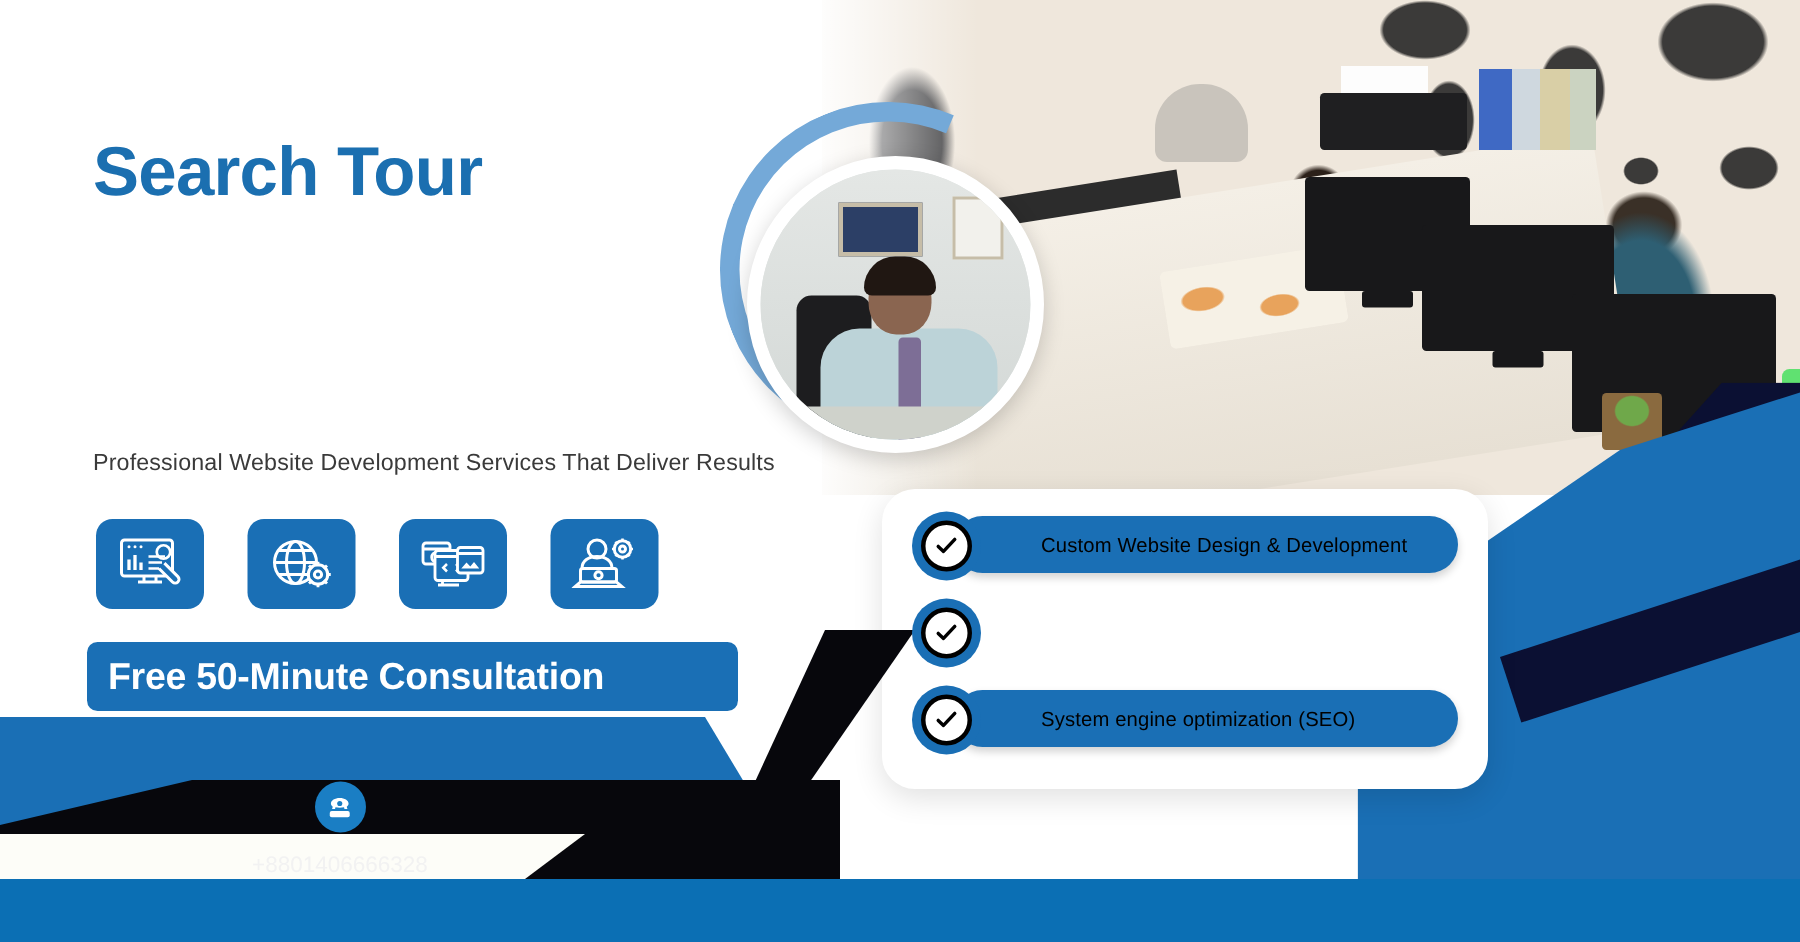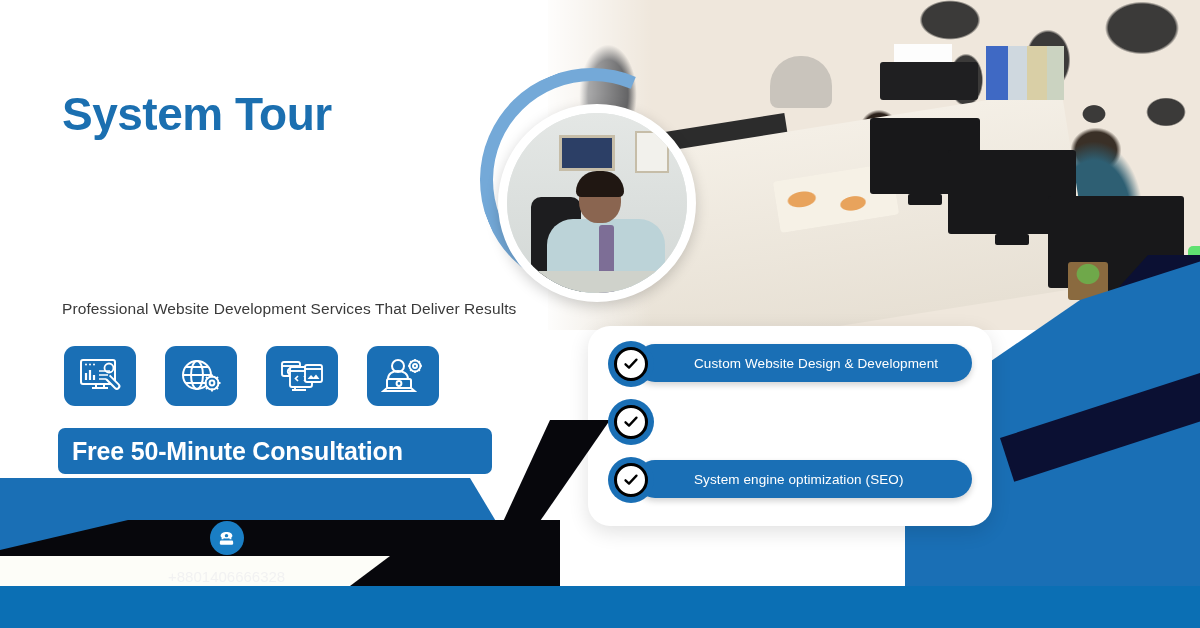--- a/index.html
+++ b/index.html
@@ -112,21 +112,21 @@
   .card{
     position:absolute; left:588px; top:326px; width:404px; height:200px;
     background:#ffffff; border-radius:22px; box-shadow:0 6px 20px rgba(0,0,0,.12);
   }
   .feature{ position:absolute; left:20px; width:364px; height:40px; }
   .f1{ top:18px; } .f2{ top:76px; } .f3{ top:134px; }
   .pill{
     position:absolute; left:28px; top:0; width:336px; height:38px;
     background:#1a6fb5; border-radius:19px;
     display:flex; align-items:center; padding-left:58px;
-    color:#ffffff; font-size:13.5px; letter-spacing:.1px;
+    color:#000000; font-size:13.5px; letter-spacing:.1px;
     box-shadow:0 3px 6px rgba(0,0,0,.18);
   }
   .check{
     position:absolute; left:0; top:-3px; width:46px; height:46px; border-radius:50%;
     background:#1a6fb5; display:flex; align-items:center; justify-content:center; z-index:2;
   }
   .check-in{
     width:34px; height:34px; border-radius:50%; border:3px solid #000;
     display:flex; align-items:center; justify-content:center;
     background:#fff;
@@ -275,21 +275,21 @@
               <path d="M3.5 9.3 L7 12.6 L14.5 4.6" stroke="#000" stroke-width="2.3" fill="none" stroke-linecap="round" stroke-linejoin="round"></path>
             </svg>
         </span>
       </div>
     </div>
 
   </div>
 
 
   <div class="headline">
-    <div>System Tour</div>
+    <div>Search Tour</div>
   </div>
 
   <div class="subhead">Professional Website Development Services That Deliver Results</div>
 
   <div class="tiles">
 
     <div class="tile">
       <svg width="44" height="38" viewBox="0 0 44 38" fill="none" stroke="#fff" stroke-width="2">
         <rect x="3" y="3" width="34" height="24" rx="2"></rect>
         <circle cx="8" cy="7.5" r="1" fill="#fff" stroke="none"></circle>

